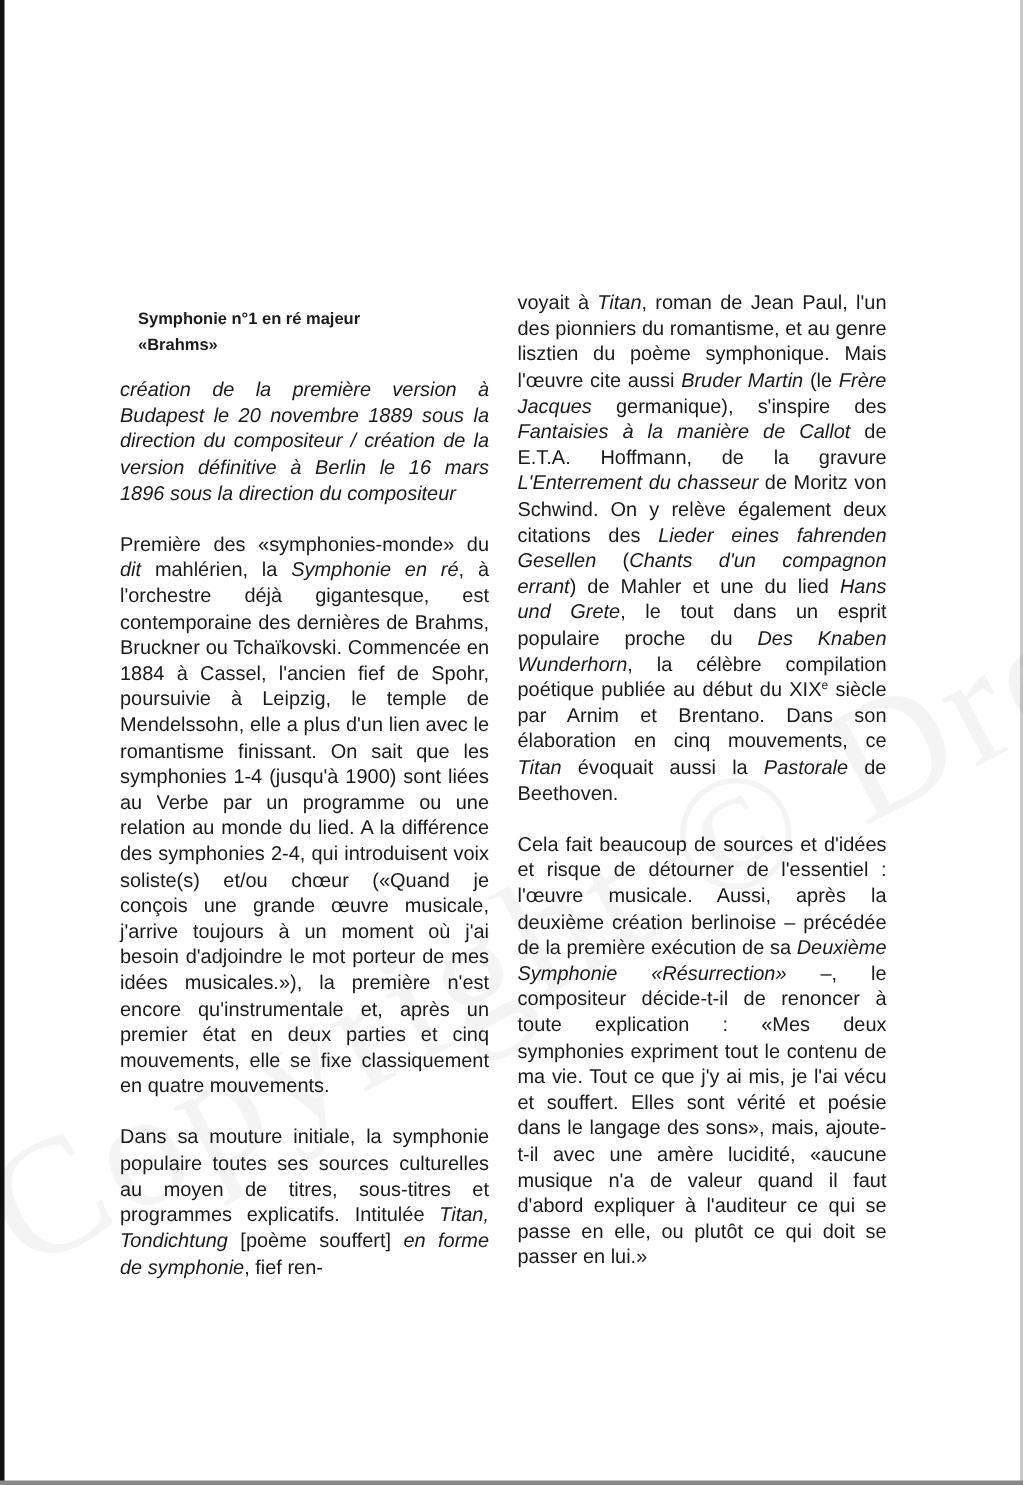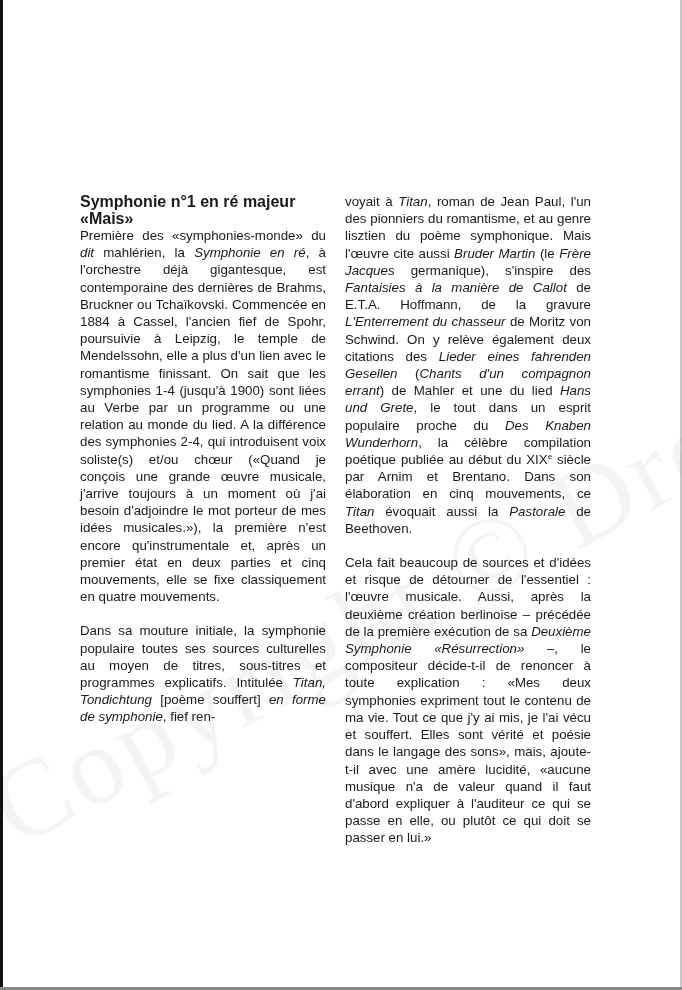--- a/index.html
+++ b/index.html
@@ -45,23 +45,23 @@
       font-size: 13.3px;
       line-height: 17.2px;
       text-align: justify;
       hyphens: manual;
       z-index: 1;
     }
     .col-left { left: 80px; }
     .col-right { left: 345px; }
     .title {
       font-weight: bold;
-      font-size: 16px;
+      font-size: 11px;
       line-height: 17px;
-      margin: 0;
+      margin: 12px;
       text-align: justify;
       text-align-last: left;
     }
     .subtitle {
       font-style: italic;
       margin: 0 0 17px 0;
     }
     p { margin: 0 0 17px 0; }
     i { font-style: italic; }
     sup { font-size: 8px; line-height: 0; vertical-align: 5px; }
@@ -71,22 +71,23 @@
 
 <div class="left-edge"></div>
 <div class="right-edge"></div>
 <div class="bottom-edge"></div>
 
 <div class="watermark">Copyright © Droits réservés</div>
 
 <div class="col col-left">
   <div class="title">
     <span>Symphonie n°1 en ré majeur</span><br>
-    <span>«Mais»</span>
+    <span>«Brahms»</span>
   </div>
+  <div class="subtitle">création de la première version à Budapest le 20 novembre 1889 sous la direction du compositeur / création de la version définitive à Berlin le 16 mars 1896 sous la direction du compositeur</div>
 
   <p><span>Première des «symphonies-monde» du </span><i>dit</i><span> mahlérien, la </span><i>Symphonie en ré</i><span>, à l'orchestre déjà gigantesque, est contemporaine des dernières de Brahms, Bruckner ou Tchaïkovski. Commencée en 1884 à Cassel, l'ancien fief de Spohr, poursuivie à Leipzig, le temple de Mendelssohn, elle a plus d'un lien avec le romantisme finissant. On sait que les symphonies 1-4 (jusqu'à 1900) sont liées au Verbe par un programme ou une relation au monde du lied. A la différence des symphonies 2-4, qui introduisent voix soliste(s) et/ou chœur («Quand je conçois une grande œuvre musicale, j'arrive toujours à un moment où j'ai besoin d'adjoindre le mot porteur de mes idées musicales.»), la première n'est encore qu'instrumentale et, après un premier état en deux parties et cinq mouvements, elle se fixe classiquement en quatre mouvements.</span></p>
 
   <p><span>Dans sa mouture initiale, la symphonie populaire toutes ses sources culturelles au moyen de titres, sous-titres et programmes explicatifs. Intitulée </span><i>Titan, Tondichtung</i><span> [poème souffert] </span><i>en forme de symphonie</i><span>, fief ren-</span></p>
 </div>
 
 <div class="col col-right">
   <p><span>voyait à </span><i>Titan</i><span>, roman de Jean Paul, l'un des pionniers du romantisme, et au genre lisztien du poème symphonique. Mais l'œuvre cite aussi </span><i>Bruder Martin</i><span> (le </span><i>Frère Jacques</i><span> germanique), s'inspire des </span><i>Fantaisies à la manière de Callot</i><span> de E.T.A. Hoffmann, de la gravure </span><i>L'Enterrement du chasseur</i><span> de Moritz von Schwind. On y relève également deux citations des </span><i>Lieder eines fahrenden Gesellen</i><span> (</span><i>Chants d'un compagnon errant</i><span>) de Mahler et une du lied </span><i>Hans und Grete</i><span>, le tout dans un esprit populaire proche du </span><i>Des Knaben Wunderhorn</i><span>, la célèbre compilation poétique publiée au début du XIX</span><sup>e</sup><span> siècle par Arnim et Brentano. Dans son élaboration en cinq mouvements, ce </span><i>Titan</i><span> évoquait aussi la </span><i>Pastorale</i><span> de Beethoven.</span></p>
 
   <p><span>Cela fait beaucoup de sources et d'idées et risque de détourner de l'essentiel : l'œuvre musicale. Aussi, après la deuxième création berlinoise – précédée de la première exécution de sa </span><i>Deuxième Symphonie «Résurrection»</i><span> –, le compositeur décide-t-il de renoncer à toute explication : «Mes deux symphonies expriment tout le contenu de ma vie. Tout ce que j'y ai mis, je l'ai vécu et souffert. Elles sont vérité et poésie dans le langage des sons», mais, ajoute-t-il avec une amère lucidité, «aucune musique n'a de valeur quand il faut d'abord expliquer à l'auditeur ce qui se passe en elle, ou plutôt ce qui doit se passer en lui.»</span></p>

